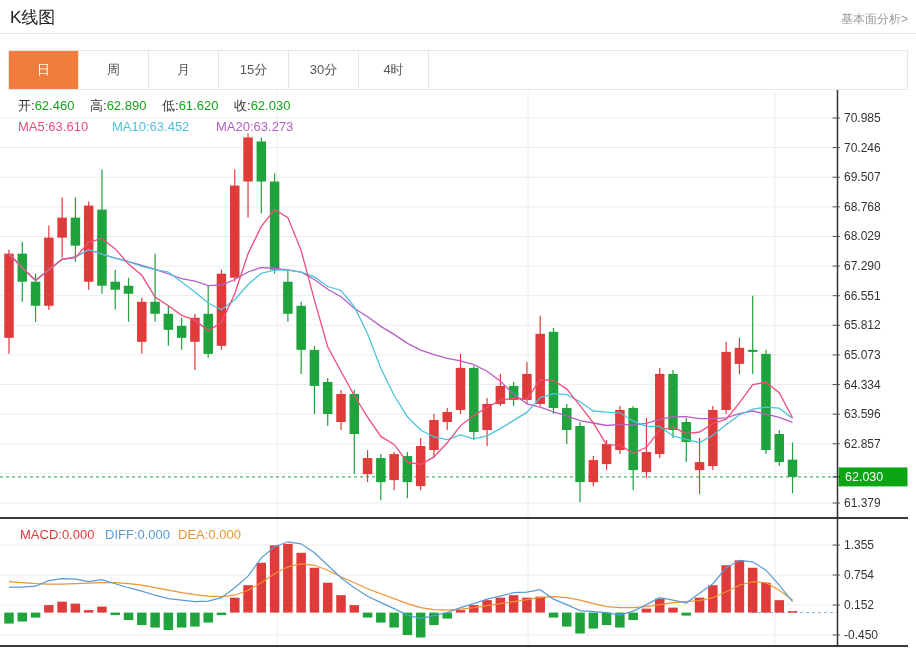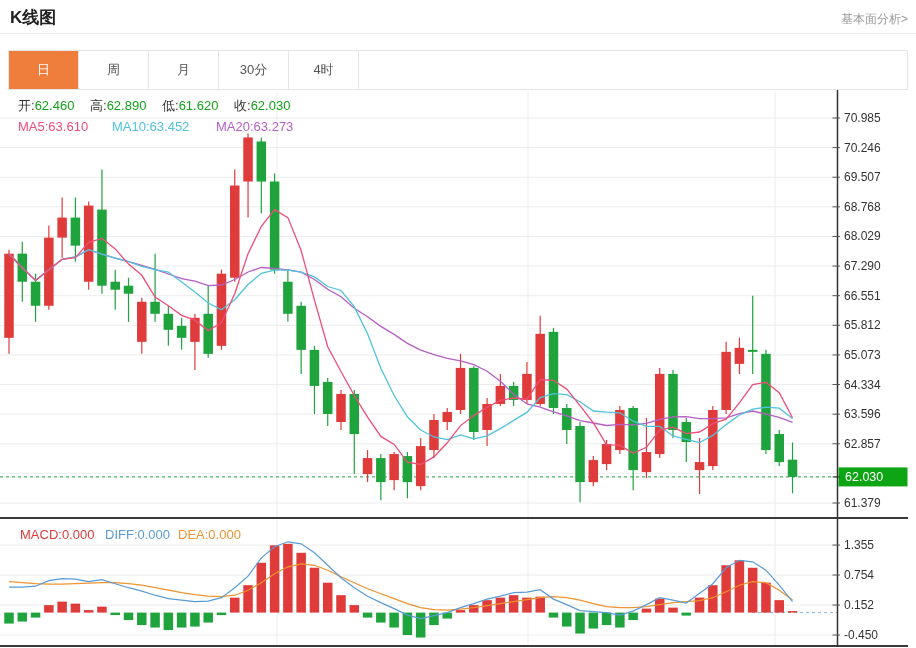--- a/index.html
+++ b/index.html
@@ -1,19 +1,19 @@
 <!DOCTYPE html>
 <html><head>
 <meta charset="utf-8">
 <style>
   html,body{margin:0;padding:0;background:#fff;}
   body{width:916px;height:648px;position:relative;overflow:hidden;
        font-family:"Liberation Sans","DejaVu Sans",sans-serif;color:#333;}
   .header{position:absolute;left:0;top:0;width:916px;height:33px;}
-  .page-title{position:absolute;left:10px;top:6px;font-size:17px;font-weight:bold;color:#222;margin:0;}
+  .page-title{position:absolute;left:10px;top:6px;font-size:17px;font-weight:normal;color:#222;margin:0;}
   .fund-link{position:absolute;right:8px;top:11px;font-size:12px;color:#999;text-decoration:none;margin-left:7px;}
   .divider{position:absolute;left:0;top:33px;width:916px;height:0;border-top:1px solid #e8e8e8;}
   .tabbar{position:absolute;left:8px;top:50px;width:898px;height:38px;
           border:1px solid #e6e6e6;display:flex;background:#fff;box-sizing:content-box;}
   .tab{width:70px;height:38px;line-height:38px;text-align:center;font-size:13px;color:#555;
        border-right:1px solid #e6e6e6;cursor:pointer;background:#fff;box-sizing:border-box;}
   .tab.active{color:#fff;}
   .chart-area{position:absolute;left:0;top:0;width:916px;height:648px;}
   svg text{font-family:"Liberation Sans","DejaVu Sans",sans-serif;}
 </style>
@@ -23,20 +23,21 @@
 <div class="header">
   <h1 class="page-title">K线图</h1>
   <a class="fund-link" href="#">基本面分析&gt;</a>
 </div>
 <div class="divider"></div>
 
 <div class="tabbar">
     <div class="tab active" style="background: rgb(239, 125, 59);">日</div>
     <div class="tab">周</div>
     <div class="tab">月</div>
+    <div class="tab">15分</div>
     <div class="tab">30分</div>
     <div class="tab">4时</div>
   </div>
 
 <div class="chart-area" id="chartArea"><svg viewBox="0 0 916 648" width="916" height="648">
       <g>
         <line x1="0" x2="837.5" y1="118" y2="118" stroke="#ececec" stroke-width="1"></line>
         <line x1="0" x2="837.5" y1="147.6154" y2="147.6154" stroke="#ececec" stroke-width="1"></line>
         <line x1="0" x2="837.5" y1="177.2308" y2="177.2308" stroke="#ececec" stroke-width="1"></line>
         <line x1="0" x2="837.5" y1="206.8462" y2="206.8462" stroke="#ececec" stroke-width="1"></line>

